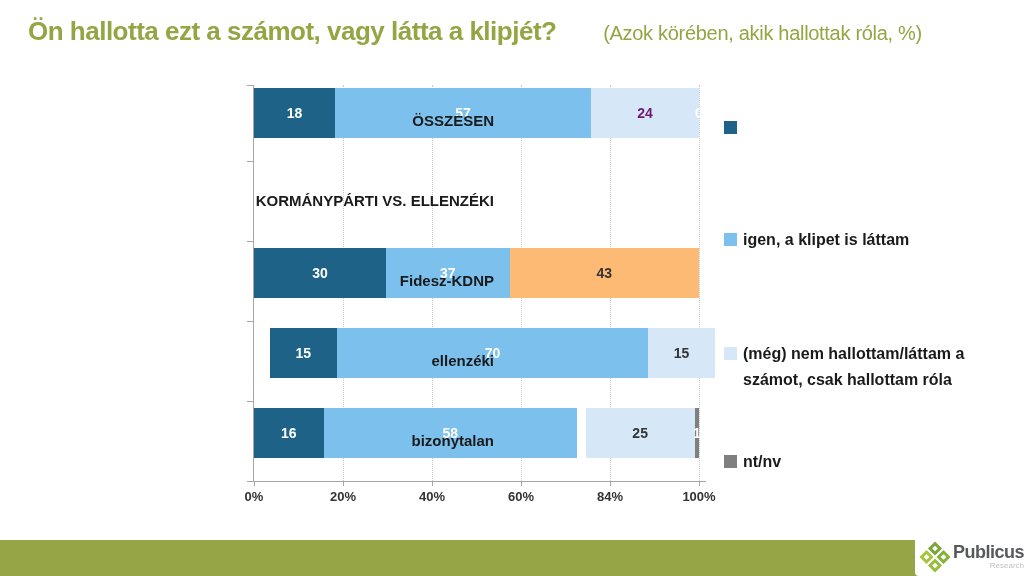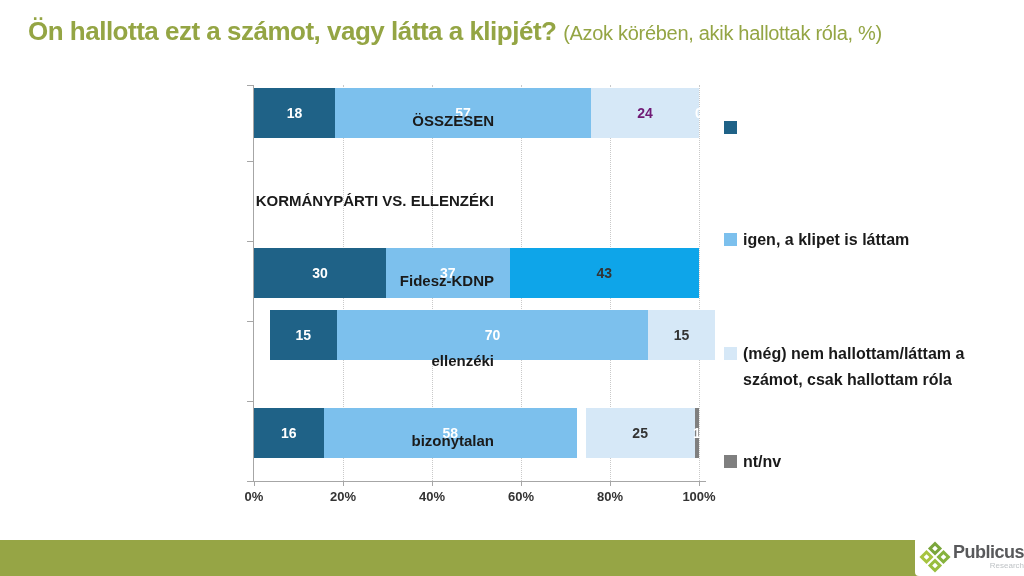--- a/index.html
+++ b/index.html
@@ -1,21 +1,21 @@
 <!DOCTYPE html>
 <html><head>
 <meta charset="utf-8">
 <style>
   html,body{margin:0;padding:0;}
   body{font-family:"Liberation Sans",sans-serif;background:#fff;}
   .slide{position:relative;width:1024px;height:576px;background:#fff;overflow:hidden;}
 
   
   .title{position:absolute;left:28px;top:16px;margin:0;color:#94A544;font-size:26px;font-weight:bold;letter-spacing:-0.5px;white-space:nowrap;}
-  .title .sub{font-size:20px;font-weight:400;letter-spacing:-0.3px;}
+  .title .sub{font-size:20px;font-weight:400;letter-spacing:-0.3px;margin-left:40px;}
 
   
   .plot{position:absolute;left:253px;top:85px;width:445px;height:396px;border-left:1px solid #A6A6A6;}
   .gridline{position:absolute;top:0;height:396px;width:0;border-left:1px dotted #C9C9C9;z-index:0;}
   .ytick{position:absolute;left:-7px;width:7px;height:0;border-top:1px solid #A6A6A6;}
   .xaxis-line{position:absolute;left:-7px;top:396px;width:459px;height:0;border-top:1px solid #A6A6A6;}
   .xtick{position:absolute;top:397px;width:0;height:4px;border-left:1px solid #A6A6A6;}
   .xtick-label{position:absolute;top:404px;transform:translateX(-50%);font-size:13px;font-weight:bold;color:#333;white-space:nowrap;}
 
   .bar-row{position:absolute;left:0;width:100%;height:50px;display:flex;z-index:1;}
@@ -63,21 +63,21 @@
       <div class="xaxis-line"></div>
       <div class="xtick" style="left: 0px;"></div>
       <div class="xtick-label" style="left: 0px;">0%</div>
       <div class="xtick" style="left: 89px;"></div>
       <div class="xtick-label" style="left: 89px;">20%</div>
       <div class="xtick" style="left: 178px;"></div>
       <div class="xtick-label" style="left: 178px;">40%</div>
       <div class="xtick" style="left: 267px;"></div>
       <div class="xtick-label" style="left: 267px;">60%</div>
       <div class="xtick" style="left: 356px;"></div>
-      <div class="xtick-label" style="left: 356px;">80%</div>
+      <div class="xtick-label" style="left: 356px;">84%</div>
       <div class="xtick" style="left: 445px;"></div>
       <div class="xtick-label" style="left: 445px;">100%</div>
       <div class="cat-label" style="top: 3px; padding-right: 14px;">ÖSSZESEN</div>
       <div class="bar-row" style="top: 3px;">
         <div class="seg" style="width: 18.1818%; background: rgb(31, 98, 135);">
           <span class="bar-label" style="color: rgb(255, 255, 255);">18</span>
         </div>
         <div class="seg" style="width: 57.5758%; background: rgb(124, 192, 237);">
           <span class="bar-label" style="color: rgb(255, 255, 255);">57</span>
         </div>
@@ -90,27 +90,27 @@
       </div>
       <div class="cat-label" style="top: 83px; padding-right: 14px;">KORMÁNYPÁRTI VS. ELLENZÉKI</div>
       <div class="cat-label" style="top: 163px; padding-right: 14px;">Fidesz-KDNP</div>
       <div class="bar-row" style="top: 163px;">
         <div class="seg" style="width: 29.703%; background: rgb(31, 98, 135);">
           <span class="bar-label" style="color: rgb(255, 255, 255);">30</span>
         </div>
         <div class="seg" style="width: 27.7228%; background: rgb(124, 192, 237);">
           <span class="bar-label" style="color: rgb(255, 255, 255);">37</span>
         </div>
-        <div class="seg" style="width: 42.5743%; background: #0ea5e9;">
+        <div class="seg" style="width: 42.5743%; background: #fdba74;">
           <span class="bar-label" style="color: rgb(51, 51, 51);">43</span>
         </div>
         <div class="seg" style="width: 0%; background: rgb(127, 127, 127);"></div>
       </div>
       <div class="cat-label" style="top: 243px; padding-right: 14px;">ellenzéki</div>
-      <div class="bar-row" style="top: 225px; padding-left: 16px;">
+      <div class="bar-row" style="top: 243px; padding-left: 16px;">
         <div class="seg" style="width: 15%; background: rgb(31, 98, 135);">
           <span class="bar-label" style="color: rgb(255, 255, 255);">15</span>
         </div>
         <div class="seg" style="width: 70%; background: rgb(124, 192, 237);">
           <span class="bar-label" style="color: rgb(255, 255, 255);">70</span>
         </div>
         <div class="seg" style="width: 15%; background: rgb(214, 232, 247);">
           <span class="bar-label" style="color: rgb(51, 51, 51);">15</span>
         </div>
         <div class="seg" style="width: 0%; background: rgb(127, 127, 127);"></div>

